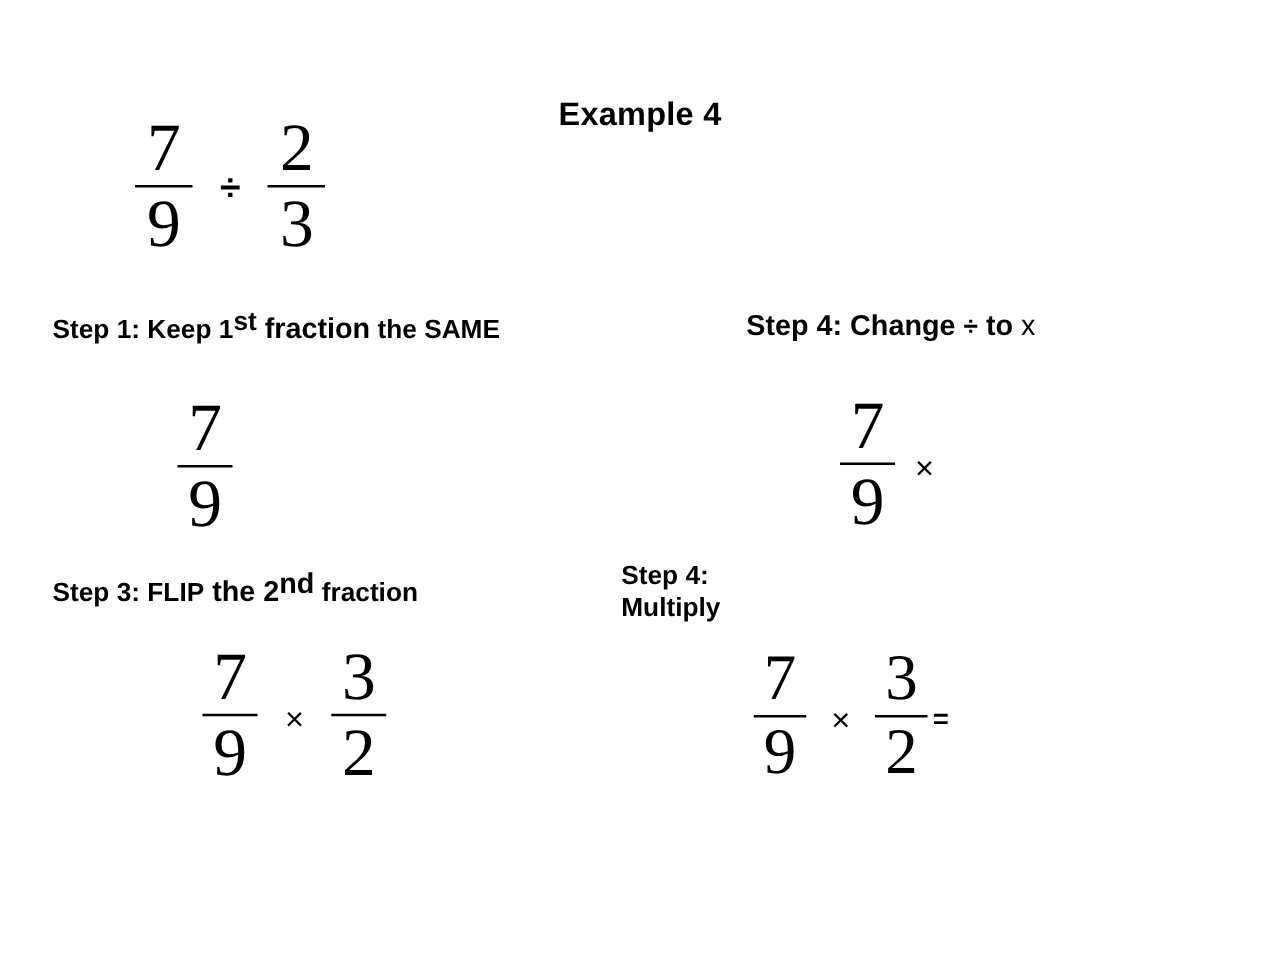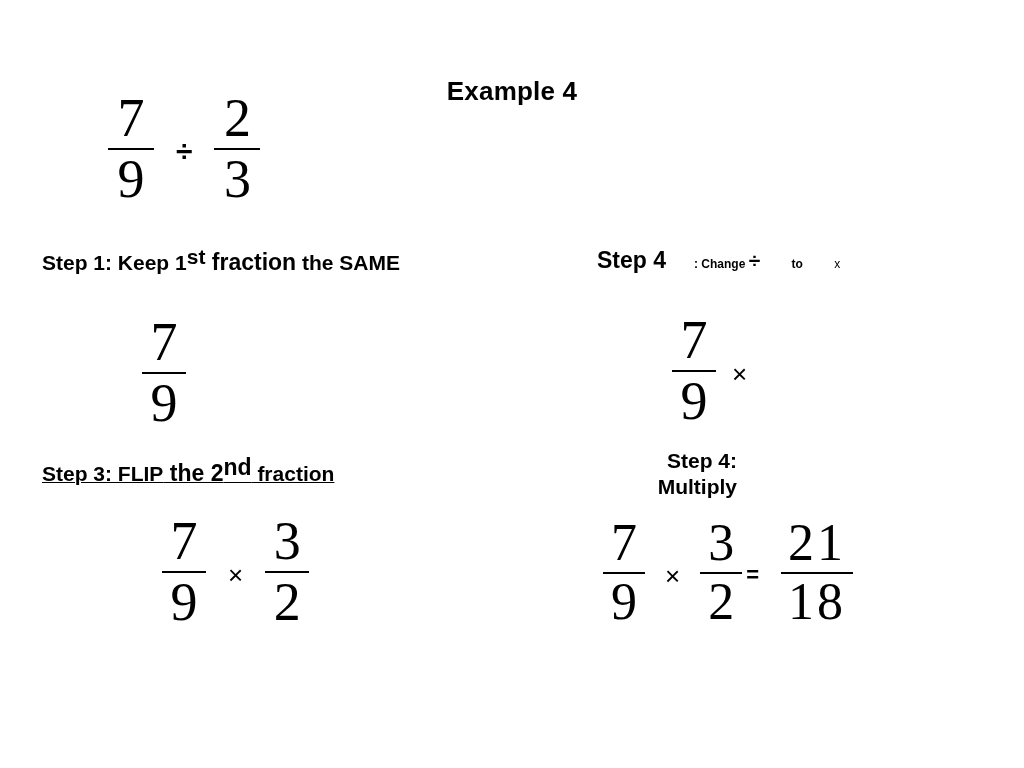--- a/index.html
+++ b/index.html
@@ -30,32 +30,32 @@
     font-weight: bold;
     letter-spacing: 0.2px;
   }
 
   
   .step-text {
     font-weight: bold;
     line-height: 1.22;
   }
   .sz-lg  { font-size: 23px; }
-  .sz-md  { font-size: 21px; text-align: right; }
-  .sz-sm  { font-size: 12px; margin-left: 28px; }
+  .sz-md  { font-size: 21px; }
+  .sz-sm  { font-size: 23px; }
   .w-norm { font-weight: normal; }
   sup {
     font-size: 0.62em;
     vertical-align: super;
     line-height: 0;
   }
 
   #step1-text { left: 42px;  top: 248px; width: 440px; }
   #step2-text { left: 597px; top: 246px; width: 400px; white-space: nowrap; }
-  #step3-text { left: 42px;  top: 459px; width: 360px; text-decoration: underline; }
+  #step3-text { left: 42px;  top: 459px; width: 360px; }
   #step4-text { left: 497px; top: 448px; width: 240px; }
 
   
   .math {
     font-family: "Liberation Serif", "DejaVu Serif", serif;
     display: flex;
     align-items: center;
     font-weight: normal;
   }
   .frac {
@@ -206,20 +206,15 @@
       <span class="bar"></span>
       <span class="den">9</span>
     </span>
     <span class="op times">×</span>
     <span class="frac">
       <span class="num">3</span>
       <span class="bar"></span>
       <span class="den">2</span>
     </span>
     <span class="op equals">=</span>
-    <span class="frac answer">
-      <span class="num">21</span>
-      <span class="bar"></span>
-      <span class="den">18</span>
-    </span>
   </div>
 
 </div>
 
 </body></html>

